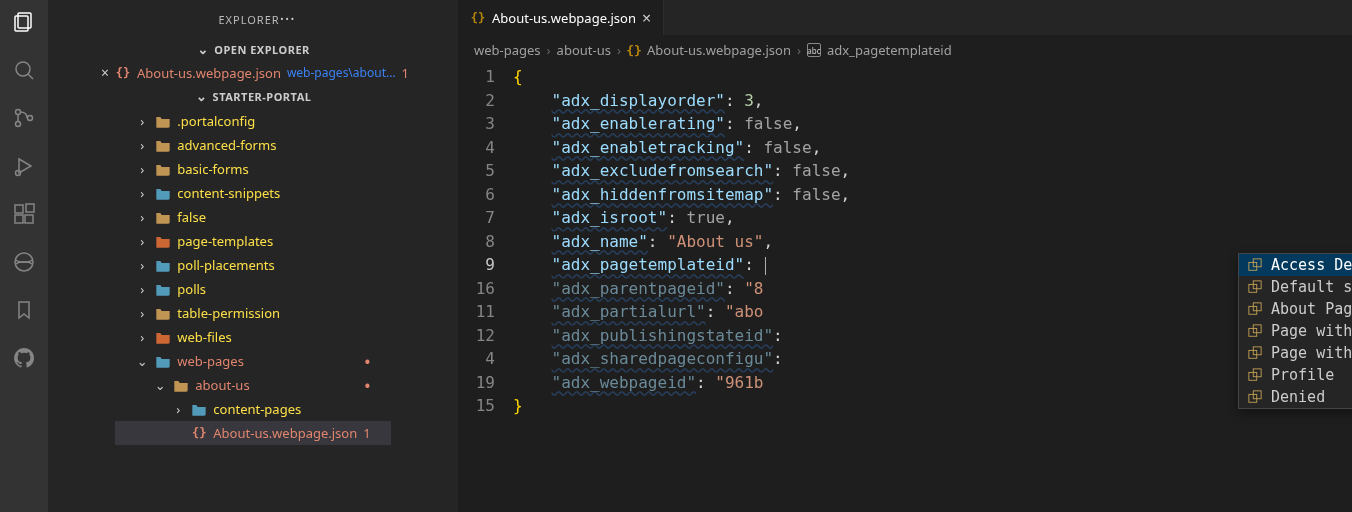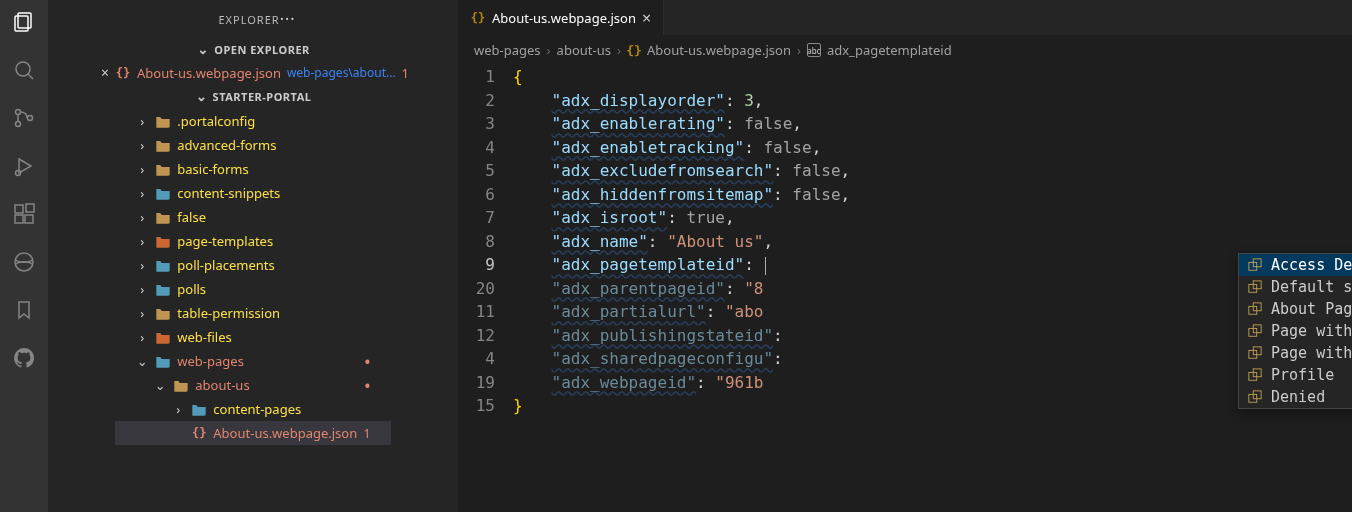--- a/index.html
+++ b/index.html
@@ -301,21 +301,21 @@
     <div class="gutter" id="gutter">
         <div>1</div>
         <div>2</div>
         <div>3</div>
         <div>4</div>
         <div>5</div>
         <div>6</div>
         <div>7</div>
         <div>8</div>
         <div class="cur">9</div>
-        <div>20</div>
+        <div>16</div>
         <div>11</div>
         <div>12</div>
         <div>4</div>
         <div>19</div>
         <div>15</div>
       </div>
     <div class="code" id="code"><span class="br">{</span>
     <span class=""><span class="key">"adx_displayorder"</span><span class="punc">: </span><span class="num">3</span><span class="punc">,</span></span>
     <span class=""><span class="key">"adx_enablerating"</span><span class="punc">: </span><span class="bool">false</span><span class="punc">,</span></span>
     <span class=""><span class="key">"adx_enabletracking"</span><span class="punc">: </span><span class="bool">false</span><span class="punc">,</span></span>

